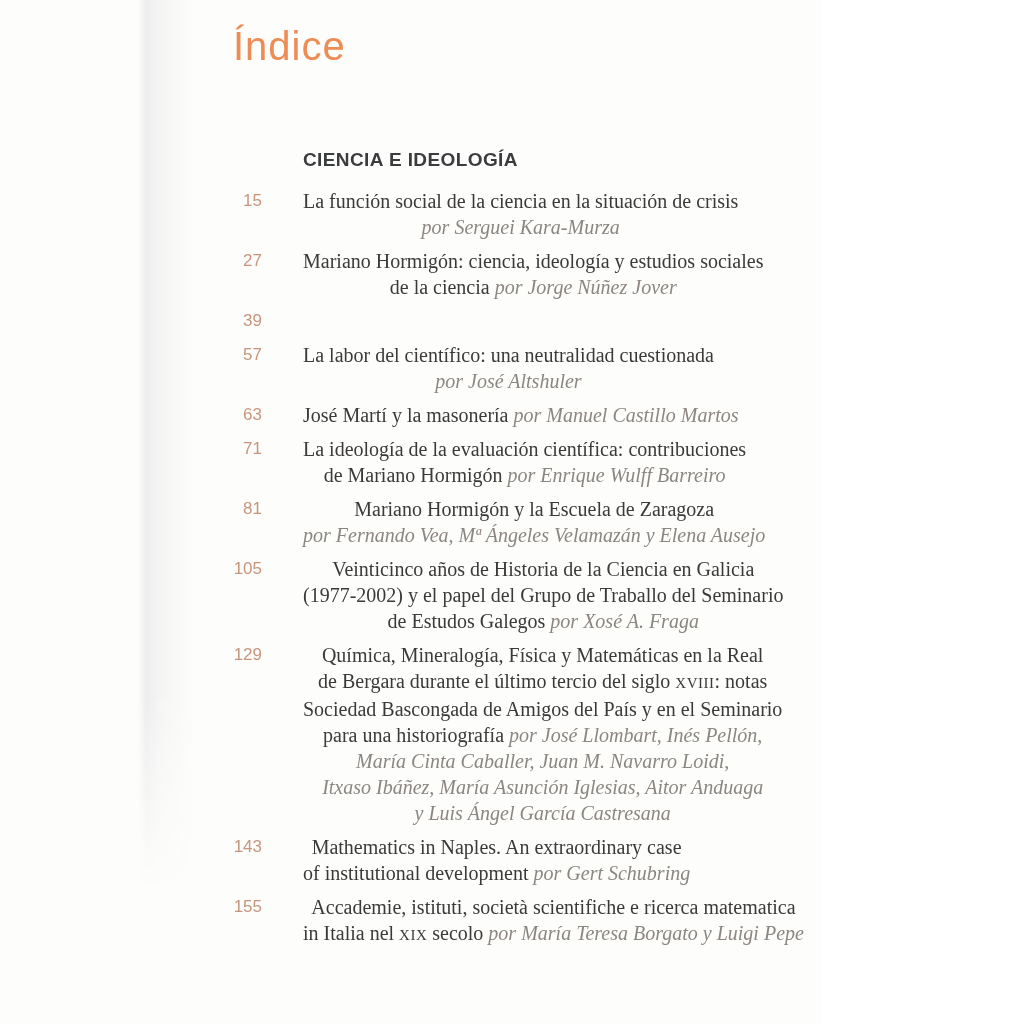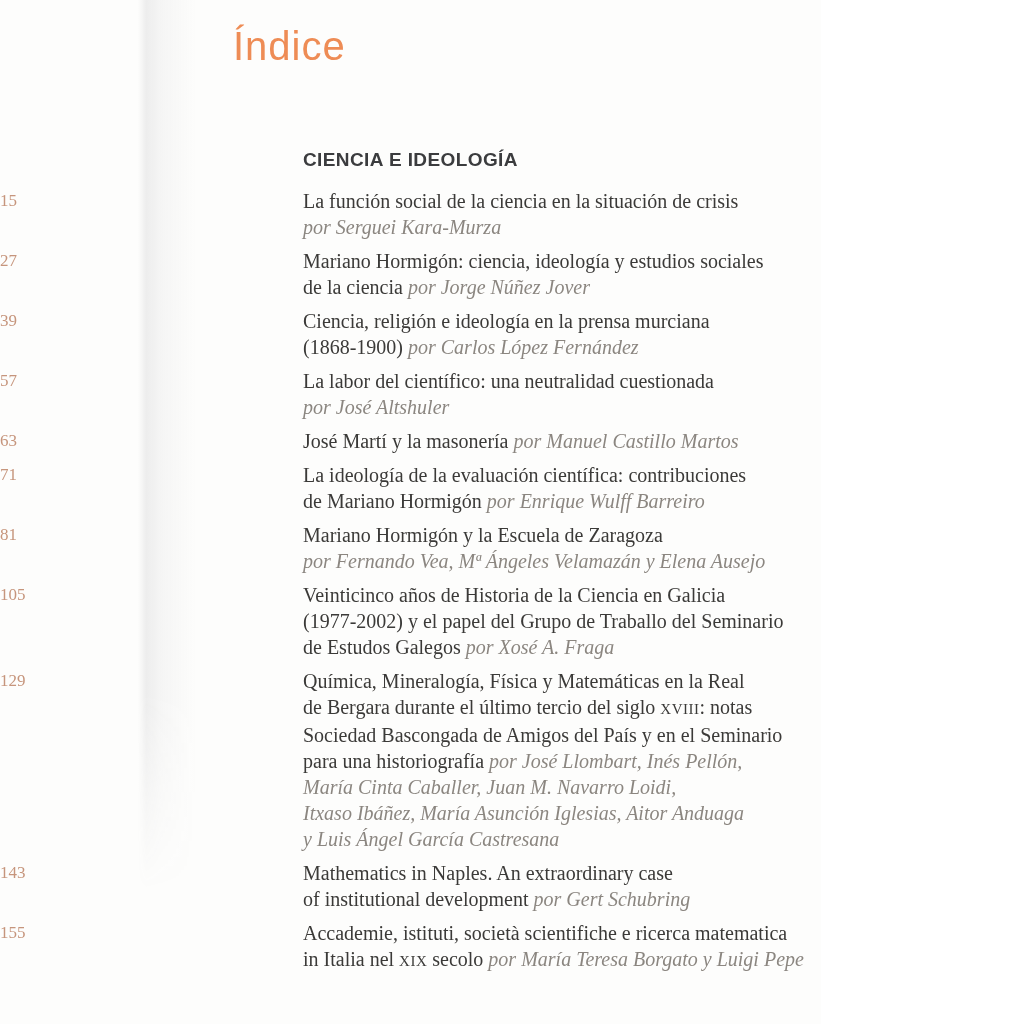--- a/index.html
+++ b/index.html
@@ -37,27 +37,28 @@
     font-weight:bold;
     font-size:19px;
     line-height:23px;
     letter-spacing:0.4px;
     color:var(--heading);
   }
   .section:first-of-type .section-heading { margin-top:82px; }
   .entry { display:flex; margin-bottom:8px; }
   .num {
     flex:0 0 262px;
-    font-family:Liberation Serif, serif;
+    text-align:right;
+    font-family:Liberation Sans, sans-serif;
     font-size:17px;
     line-height:26px;
     color:var(--num);
   }
   .lines { margin-left:41px; max-width:520px; }
-  .line { font-size:20px; line-height:26px; color:var(--body); }
+  .line { font-size:20px; line-height:26px; color:var(--body);text-align:center; }
   .seg-a { font-style:italic; color:var(--author);margin-top:36px; }
   .seg-sc { font-size:15px; letter-spacing:0.5px; }
 </style>
 </head>
 <body>
 
 <div class="page">
   <div class="gutter-shadow"></div>
   <div class="content">
     <h1 class="page-title">Índice</h1>
@@ -73,24 +74,20 @@
           </div>
           <div class="entry">
             <div class="num">27</div>
             <div class="lines">
               <div class="line"><span class="seg-t">Mariano Hormigón: ciencia, ideología y estudios sociales</span></div>
               <div class="line"><span class="seg-t">de la ciencia </span><span class="seg-a">por Jorge Núñez Jover</span></div>
             </div>
           </div>
           <div class="entry">
             <div class="num">39</div>
-            <div class="lines">
-              <div class="line"><span class="seg-t">Ciencia, religión e ideología en la prensa murciana</span></div>
-              <div class="line"><span class="seg-t">(1868-1900) </span><span class="seg-a">por Carlos López Fernández</span></div>
-            </div>
           </div>
           <div class="entry">
             <div class="num">57</div>
             <div class="lines">
               <div class="line"><span class="seg-t">La labor del científico: una neutralidad cuestionada</span></div>
               <div class="line"><span class="seg-a">por José Altshuler</span></div>
             </div>
           </div>
           <div class="entry">
             <div class="num">63</div>

